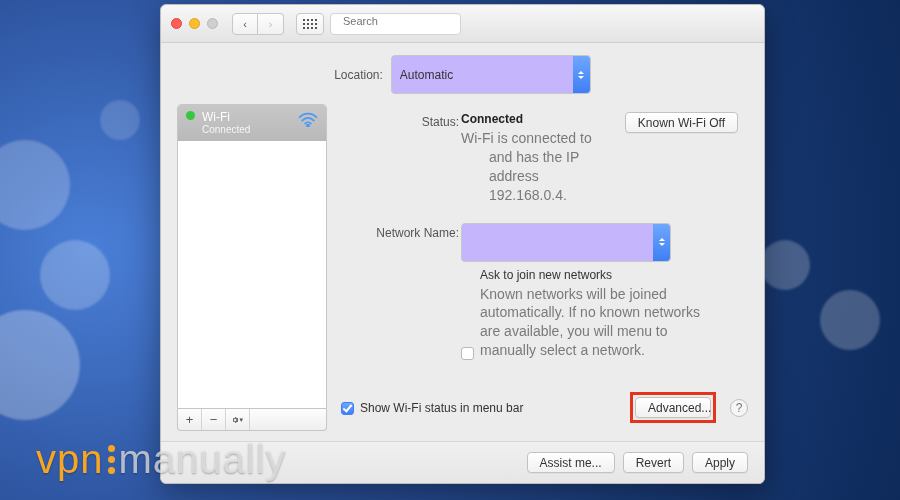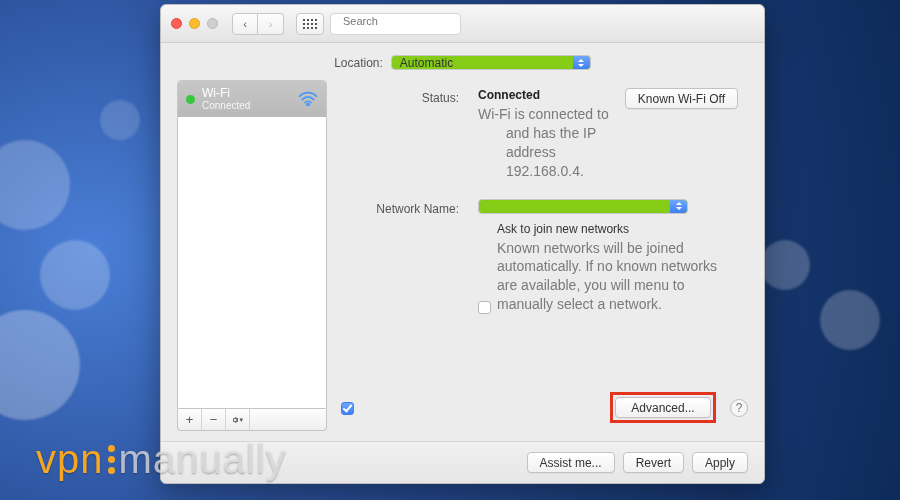--- a/index.html
+++ b/index.html
@@ -57,41 +57,41 @@
   .apps-btn{width:28px;height:22px;margin-left:6px;border:1px solid #c8c8c8;border-radius:4px;background:linear-gradient(#fdfdfd,#f1f1f1);display:flex;align-items:center;justify-content:center;}
   .apps-grid{display:grid;grid-template-columns:repeat(4,2px);grid-template-rows:repeat(3,2px);gap:2px;}
   .apps-grid i{background:#555;width:2px;height:2px;}
   .title{flex:1;text-align:center;font-size:13px;color:#4c4c4c;}
   .search{width:131px;height:22px;border:1px solid #d4d4d4;border-radius:4px;background:#fff;display:flex;align-items:flex-start;padding:0 6px;color:#a8a8a8;gap:4px;}
   .search svg{width:11px;height:11px;}
   .search input{border:none;outline:none;font-size:11px;flex:1;background:transparent;}
   
   .loc-row{display:flex;align-items:center;justify-content:center;gap:8px;padding:12px 0 10px;}
   .label{color:#555;font-size:12px;text-align:center;}
-  .select{height:15px;background:#84cc16;border:1px solid #c7c7c7;border-radius:4px;display:flex;align-items:center;padding:0 4px 0 8px;font-size:12px;position:relative;}
+  .select{height:39px;background:#c4b5fd;border:1px solid #c7c7c7;border-radius:4px;display:flex;align-items:center;padding:0 4px 0 8px;font-size:12px;position:relative;}
   .select .endcap{position:absolute;right:0;top:0;bottom:0;width:17px;background:linear-gradient(#6ea7ff,#3e7ff3);border-radius:0 4px 4px 0;display:flex;flex-direction:column;align-items:center;justify-content:center;}
   .select .endcap::before{content:"";border:3px solid transparent;border-bottom-color:#fff;margin-bottom:1px;}
   .select .endcap::after{content:"";border:3px solid transparent;border-top-color:#fff;margin-top:1px;}
   
   .body{flex:1;display:flex;gap:14px;padding:0 16px 10px;}
   .sidebar{width:150px;display:flex;flex-direction:column;}
   .svc-list{flex:1;background:#fff;border:1px solid #c6c6c6;border-radius:4px 4px 0 0;overflow:hidden;}
-  .svc-item{display:flex;align-items:center;gap:7px;padding:6px 8px;background:linear-gradient(#c7c7c7,#b9b9b9);color:#fff;}
+  .svc-item{display:flex;align-items:flex-start;gap:7px;padding:6px 8px;background:linear-gradient(#c7c7c7,#b9b9b9);color:#fff;}
   .svc-dot{width:9px;height:9px;border-radius:50%;background:#37c63f;flex-shrink:0;}
   .svc-text{display:flex;flex-direction:column;line-height:1.1;flex:1;}
   .svc-name{font-size:12px;}
   .svc-status{font-size:10px;opacity:.85;}
   .wifi-icon{color:#4a98f7;}
   .svc-toolbar{height:22px;border:1px solid #c6c6c6;border-top:none;border-radius:0 0 4px 4px;background:linear-gradient(#fdfdfd,#efefef);display:flex;}
   .svc-toolbar button{width:24px;border:none;border-right:1px solid #d4d4d4;background:transparent;font-size:13px;color:#555;display:flex;align-items:center;justify-content:center;}
   .gear-icon svg{width:12px;height:12px;}
   
   .detail{flex:1;display:flex;flex-direction:column;}
   .detail-body{flex:1;padding:8px 10px 0 0;}
-  .row{display:flex;gap:19px;margin-bottom:6px;}
+  .row{display:flex;gap:2px;margin-bottom:6px;}
   .row .k{width:118px;text-align:right;color:#555;padding-top:3px;}
   .row .v{flex:1;}
   .bold{font-weight:600;color:#222;}
   .btn{height:21px;padding:0 12px;background:linear-gradient(#fff,#f1f1f1);border:1px solid #c2c2c2;border-radius:4px;font-size:12px;color:#333;box-shadow:0 1px 0 rgba(0,0,0,0.04);}
   .status-line{display:flex;align-items:flex-start;gap:10px;}
   .desc{font-size:14px;color:#7a7a7a;line-height:1.35;margin-top:3px;}
   .net-select{width:210px;}
   .chk-row{display:flex;align-items:flex-end;gap:6px;}
   .chk{width:13px;height:13px;border:1px solid #b8b8b8;border-radius:3px;background:#fff;margin-top:1px;flex-shrink:0;}
   .chk.checked{background:linear-gradient(#6ea7ff,#3e7ff3);border-color:#3e7ff3;position:relative;}
@@ -226,24 +226,25 @@
                 <div class="desc" style="max-width:220px;">Known networks will be joined automatically. If no known networks are available, you will menu to manually select a network.</div>
               </div>
             </div>
           </div>
         </div>
       </div>
 
       <div class="status-row">
         <div class="chk-row">
           <span class="chk checked"></span>
+          <span>Show Wi-Fi status in menu bar</span>
         </div>
         <div class="spacer"></div>
         <span class="highlight">
-          <button class="btn" style="width:96px;">Advanced...</button>
+          <button class="btn" style="width:76px;">Advanced...</button>
         </span>
         <span class="help">?</span>
       </div>
     </div>
   </div>
 
   <div class="footer">
     <button class="btn">Assist me...</button>
     <button class="btn">Revert</button>
     <button class="btn">Apply</button>

